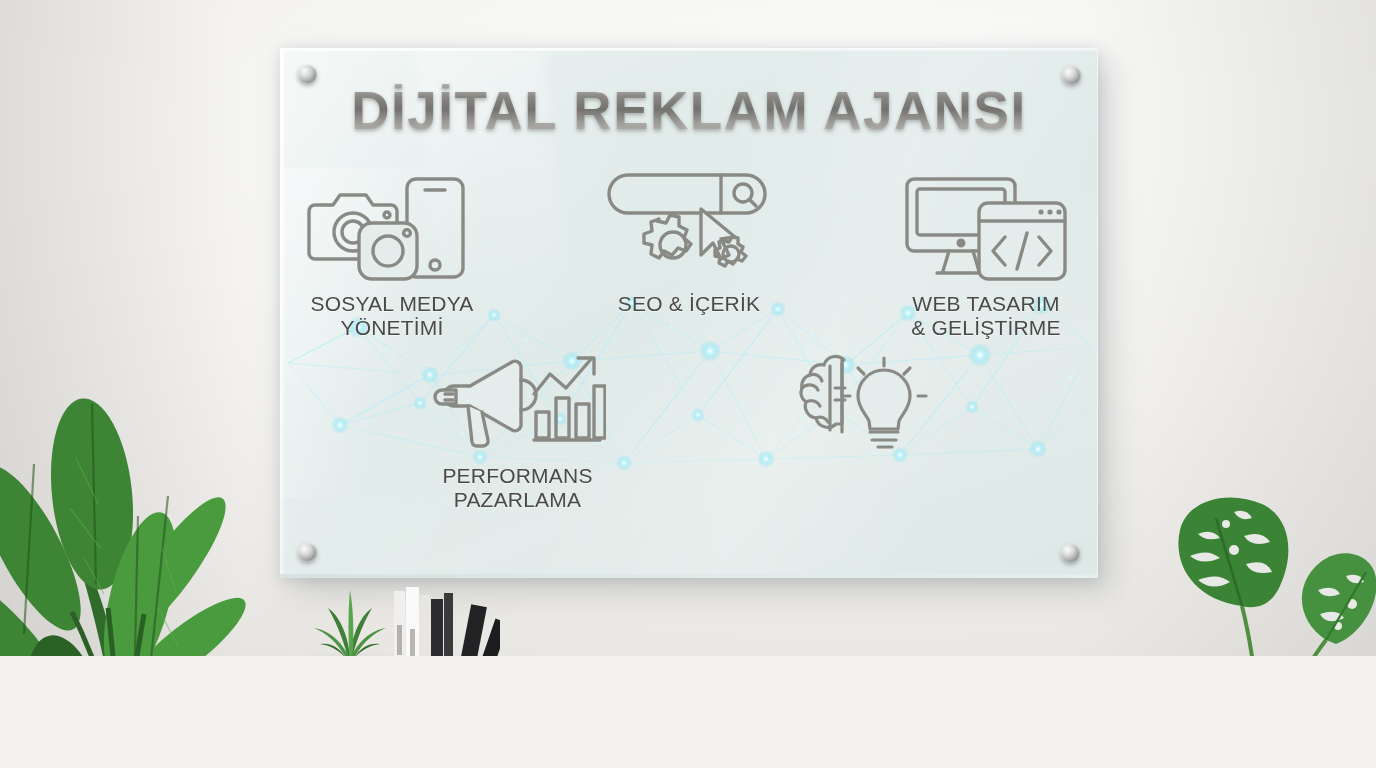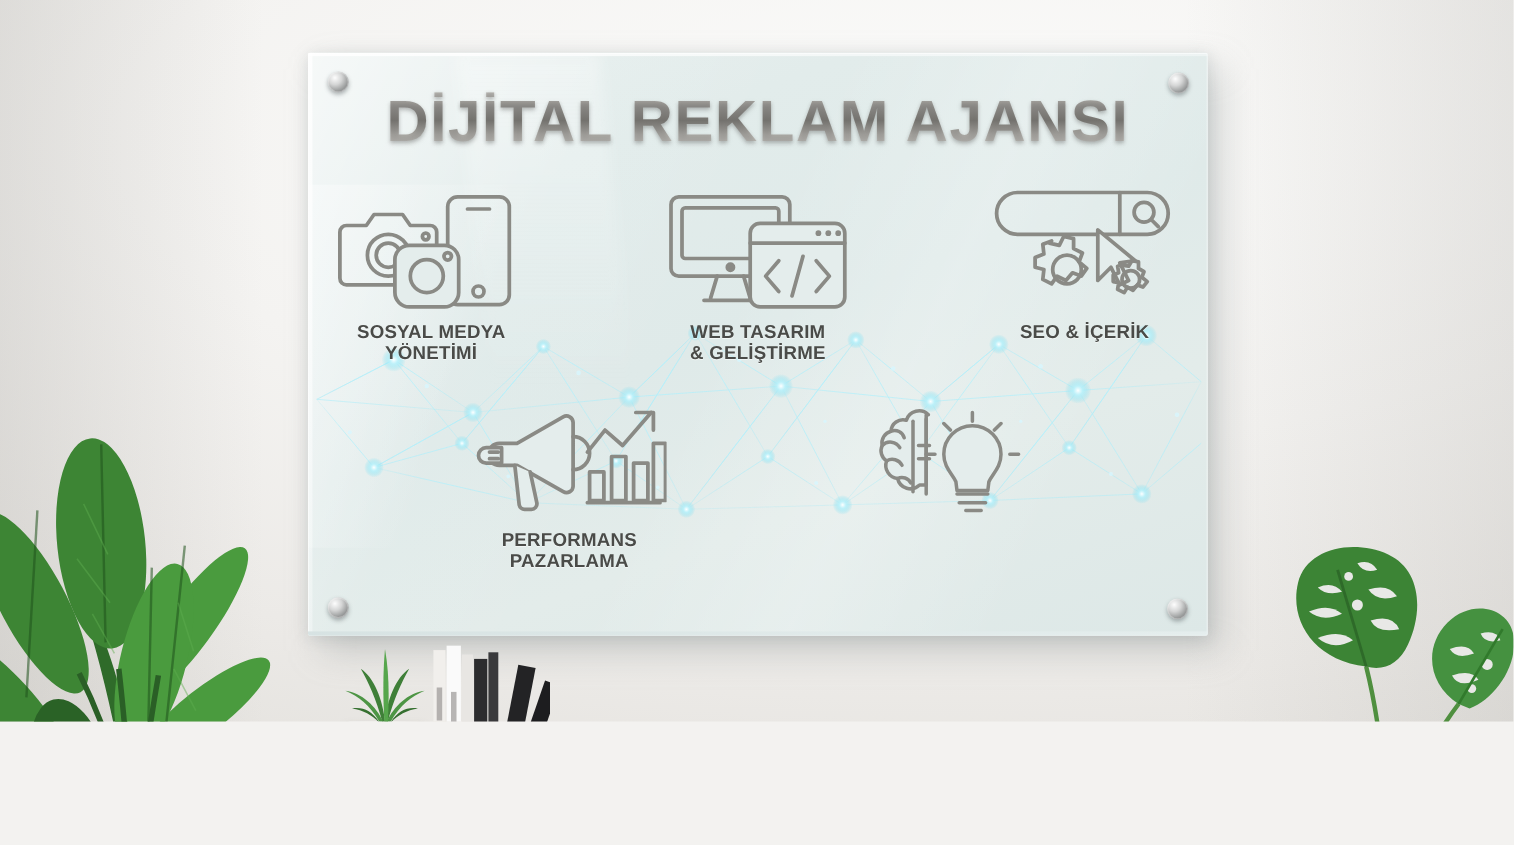--- a/index.html
+++ b/index.html
@@ -94,30 +94,30 @@
     background-clip:text;
     color:transparent;
     -webkit-text-fill-color:transparent;
     text-shadow:0 2px 3px rgba(110,110,108,.22);
     filter:drop-shadow(0 2px 2px rgba(120,122,120,.35));
   }
 
   
   .row { position:absolute; left:0; width:100%; display:flex; justify-content:center; }
   .row-1 { top:120px; gap:82px; }
-  .row-2 { top:315px; gap:128px; }
+  .row-2 { top:298px; gap:128px; }
 
   .service { width:215px; display:flex; flex-direction:column; align-items:center; }
   .service .icon-wrap { height:118px; display:flex; align-items:center; justify-content:center; }
   .service .icon-wrap svg { display:block; }
   .service .svc-label {
     margin-top:6px;
     text-align:center;
-    font-size:17px;
-    font-weight:700;
+    font-size:21px;
+    font-weight:400;
     letter-spacing:.2px;
     line-height:1.12;
     color:#4a4b48;
     text-shadow:0 1px 0 rgba(255,255,255,.55);
     white-space:pre-line;
   }
   .row-2 .service .icon-wrap { height:112px; }
 
   
   .standoff {
@@ -345,20 +345,51 @@
               </g>
             </g>
           </svg>
         </div>
         <div class="svc-label">SOSYAL MEDYA
 YÖNETİMİ</div>
       </div>
 
       <div class="service">
         <div class="icon-wrap">
+          <svg width="172" height="112" viewBox="0 0 172 112">
+            <g fill="none" stroke="#8a8a85" stroke-width="3.4" stroke-linejoin="round" stroke-linecap="round">
+
+              <g>
+                <rect x="6" y="4" width="156" height="38" rx="19"></rect>
+                <path d="M118 4 v38"></path>
+                <circle cx="140" cy="22" r="9"></circle>
+                <path d="M146.5 28.5 L153 35"></path>
+              </g>
+
+              <g fill="#e4edec">
+                <path d="M98 38 L98 84 L110 72 L118 88 L126 84 L118 68 L132 66 Z"></path>
+              </g>
+
+              <g>
+                <path d="M62 48 l9 2 4-8 9 2 0 9 8 4 -3 8 7 6 -5 7 -8-3 -6 7 -8-4 -5 7 -8-4 1-9 -8-2 0-9 8-3 -1-9 8-3 z" transform="translate(-8,2)"></path>
+                <circle cx="70" cy="74" r="13"></circle>
+              </g>
+
+              <g>
+                <path d="M120 62 l6 1 3-5 6 1 0 6 5 3 -2 5 5 4 -4 5 -5-2 -4 5 -5-3 -3 5 -6-3 1-6 -5-1 0-6 5-2 -1-6 z" transform="translate(0,8)"></path>
+                <circle cx="128" cy="83" r="8"></circle>
+              </g>
+            </g>
+          </svg>
+        </div>
+        <div class="svc-label">SEO &amp; İÇERİK</div>
+      </div>
+
+      <div class="service">
+        <div class="icon-wrap">
           <svg width="170" height="112" viewBox="0 0 170 112">
             <g fill="none" stroke="#8a8a85" stroke-width="3.4" stroke-linejoin="round" stroke-linecap="round">
 
               <g>
                 <rect x="6" y="8" width="108" height="72" rx="7"></rect>
                 <rect x="16" y="18" width="88" height="46" rx="3"></rect>
                 <circle cx="60" cy="72" r="2.8" fill="#8a8a85"></circle>
                 <path d="M48 80 l-6 20 M72 80 l6 20 M36 102 h50"></path>
               </g>
 
@@ -370,51 +401,20 @@
                 <circle cx="158" cy="41" r="2.6" fill="#8a8a85" stroke="none"></circle>
                 <path d="M104 66 L92 80 L104 94"></path>
                 <path d="M138 66 L150 80 L138 94"></path>
                 <path d="M126 62 L116 98"></path>
               </g>
             </g>
           </svg>
         </div>
         <div class="svc-label">WEB TASARIM
 &amp; GELİŞTİRME</div>
-      </div>
-
-      <div class="service">
-        <div class="icon-wrap">
-          <svg width="172" height="112" viewBox="0 0 172 112">
-            <g fill="none" stroke="#8a8a85" stroke-width="3.4" stroke-linejoin="round" stroke-linecap="round">
-
-              <g>
-                <rect x="6" y="4" width="156" height="38" rx="19"></rect>
-                <path d="M118 4 v38"></path>
-                <circle cx="140" cy="22" r="9"></circle>
-                <path d="M146.5 28.5 L153 35"></path>
-              </g>
-
-              <g fill="#e4edec">
-                <path d="M98 38 L98 84 L110 72 L118 88 L126 84 L118 68 L132 66 Z"></path>
-              </g>
-
-              <g>
-                <path d="M62 48 l9 2 4-8 9 2 0 9 8 4 -3 8 7 6 -5 7 -8-3 -6 7 -8-4 -5 7 -8-4 1-9 -8-2 0-9 8-3 -1-9 8-3 z" transform="translate(-8,2)"></path>
-                <circle cx="70" cy="74" r="13"></circle>
-              </g>
-
-              <g>
-                <path d="M120 62 l6 1 3-5 6 1 0 6 5 3 -2 5 5 4 -4 5 -5-2 -4 5 -5-3 -3 5 -6-3 1-6 -5-1 0-6 5-2 -1-6 z" transform="translate(0,8)"></path>
-                <circle cx="128" cy="83" r="8"></circle>
-              </g>
-            </g>
-          </svg>
-        </div>
-        <div class="svc-label">SEO &amp; İÇERİK</div>
       </div>
     </div>
 
     <div class="row row-2">
 
       <div class="service">
         <div class="icon-wrap">
           <svg width="176" height="104" viewBox="0 0 176 104">
             <g fill="none" stroke="#8a8a85" stroke-width="3.4" stroke-linejoin="round" stroke-linecap="round">
 

